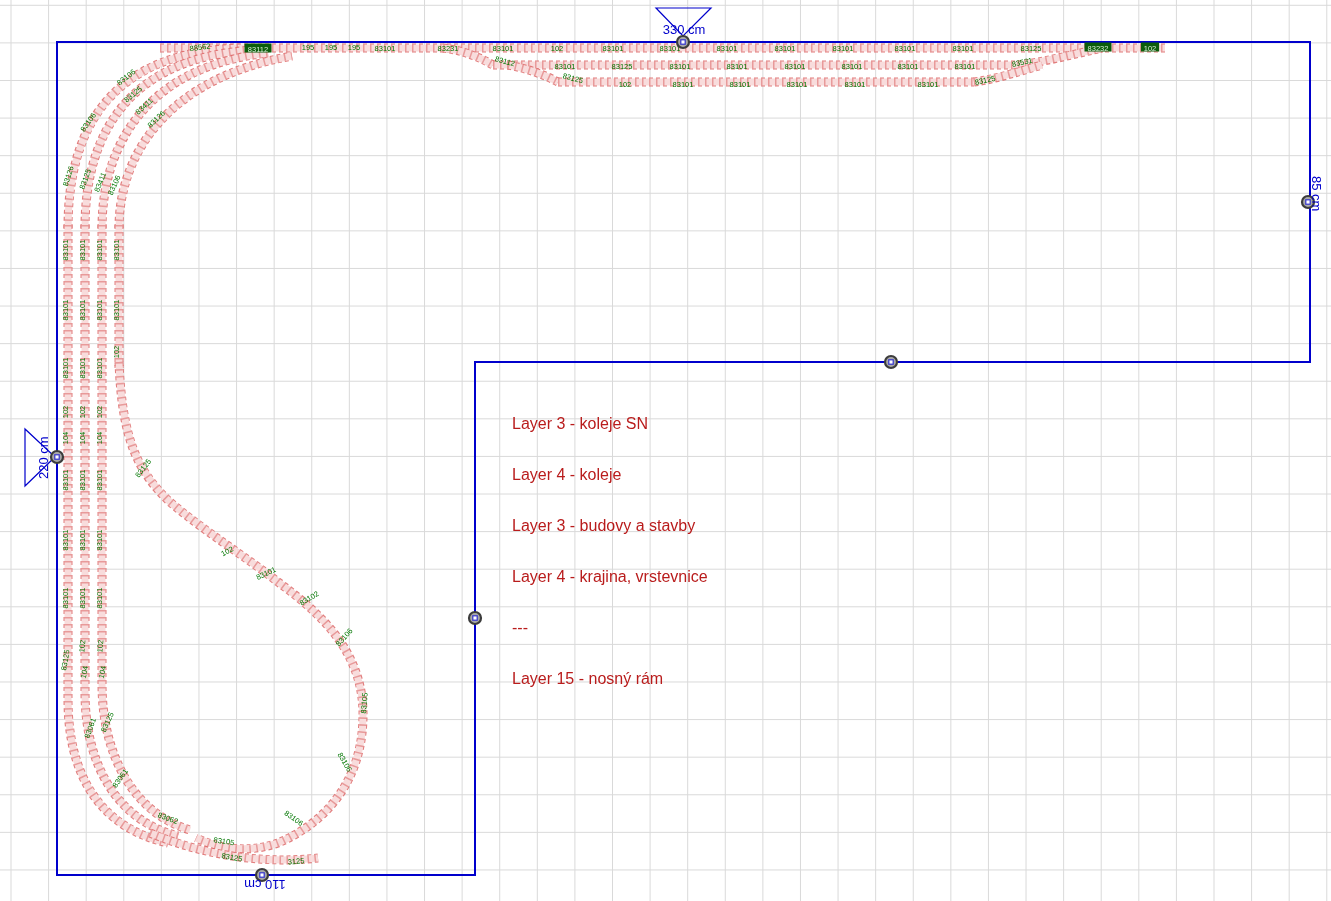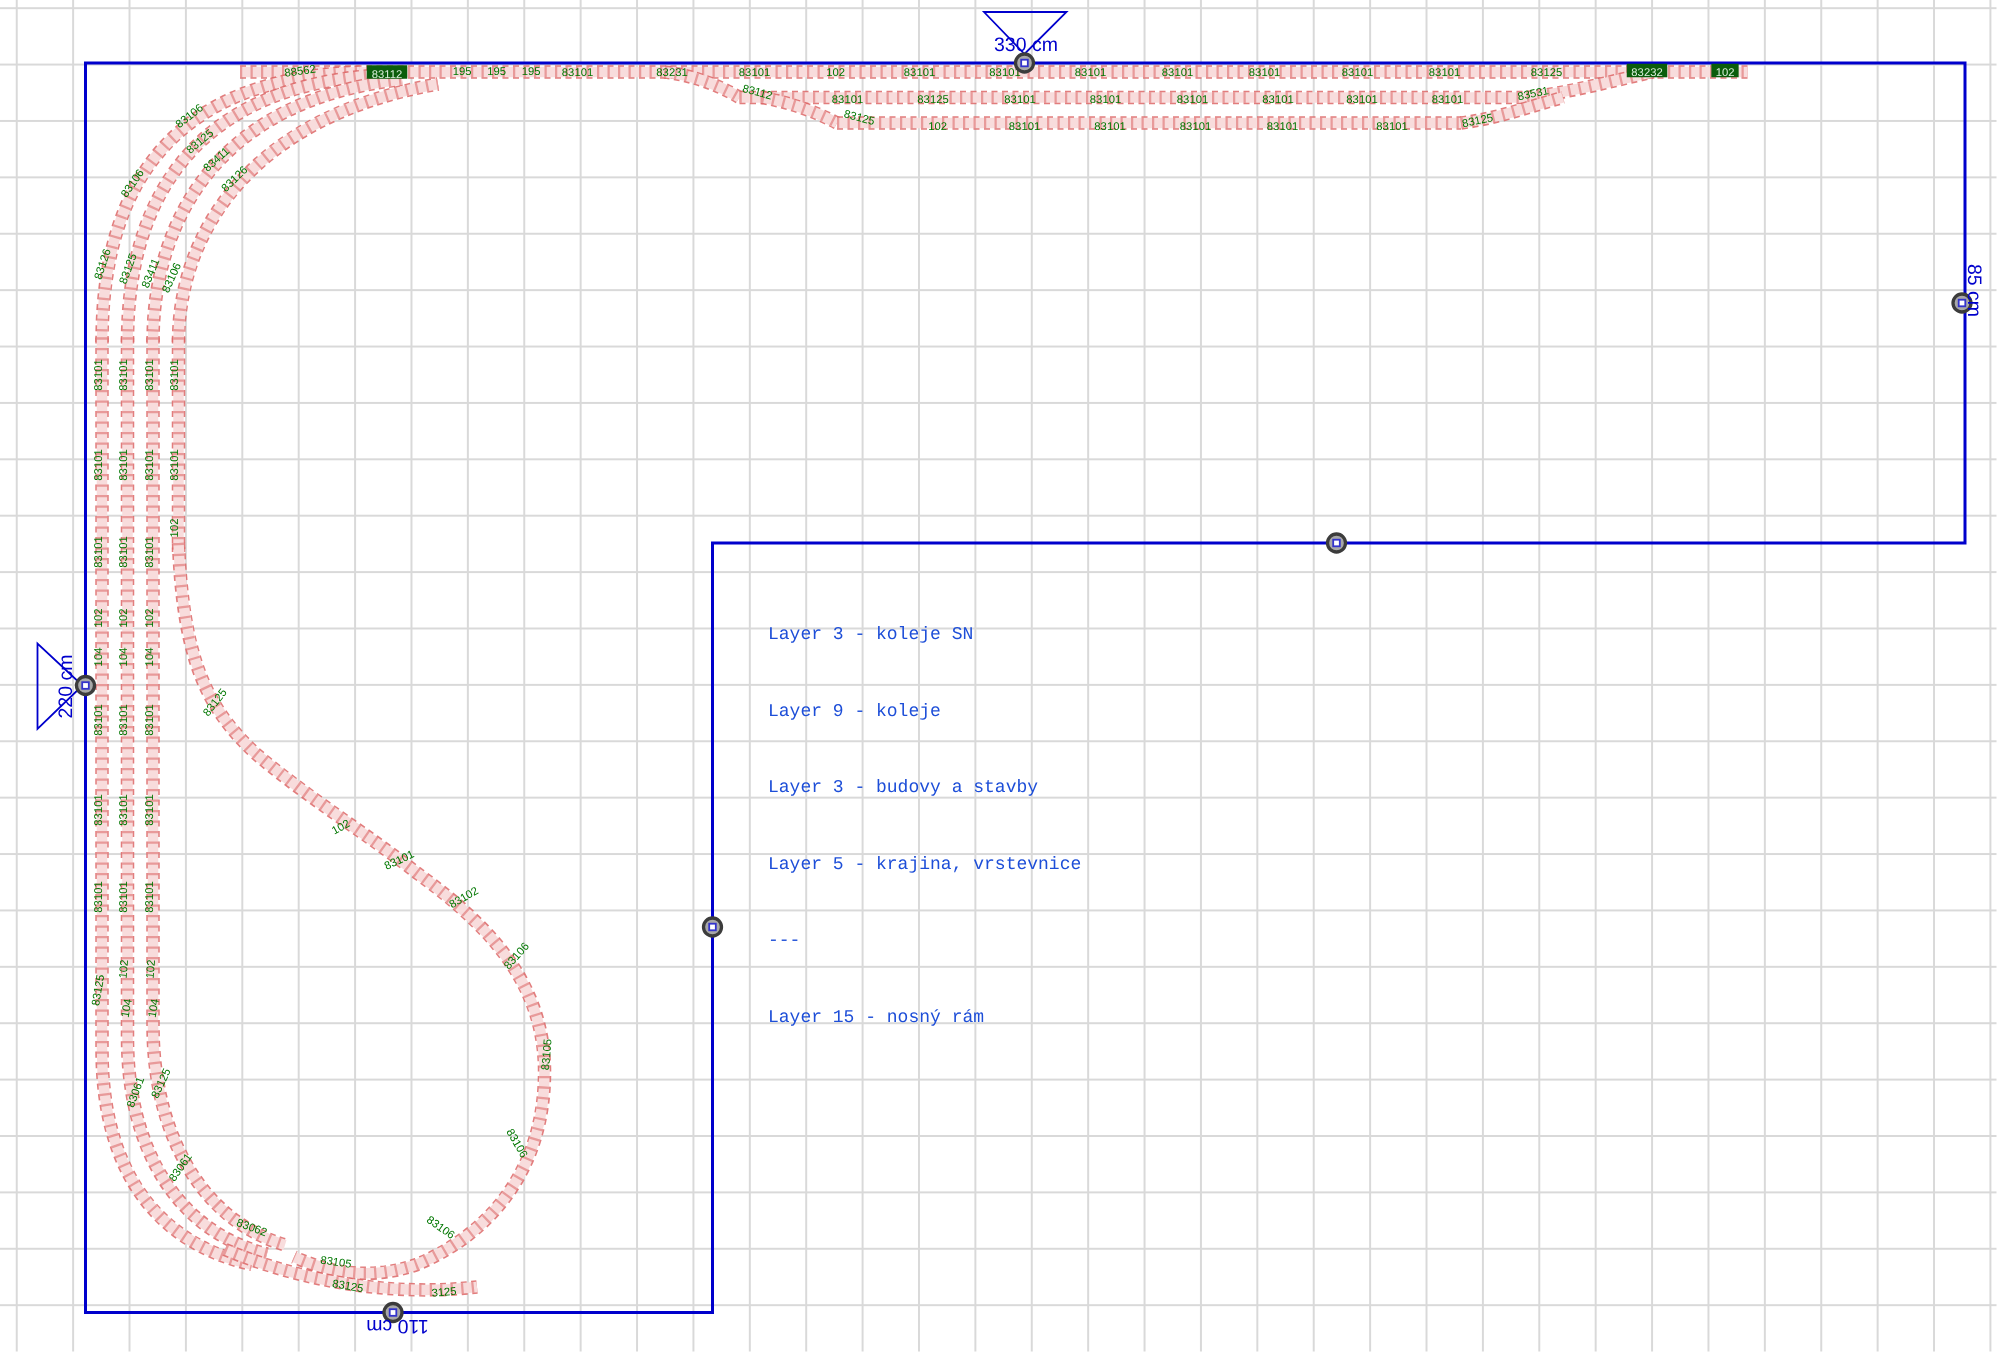--- a/index.html
+++ b/index.html
@@ -16,22 +16,22 @@
   #canvas{position:absolute;left:0;top:0;}
   .dim-label{
     position:absolute;color:#0000cc;font-size:13px;white-space:nowrap;
     font-family:"Liberation Sans",sans-serif;
   }
   .dim-top{left:655px;top:22px;width:58px;text-align:center;}
   .dim-left{left:36px;top:479px;transform:rotate(-90deg);transform-origin:top left;}
   .dim-right{left:1324px;top:176px;transform:rotate(90deg);transform-origin:top left;}
   .dim-bottom{left:236px;top:877px;width:58px;text-align:center;transform:rotate(180deg);}
   #legend{
-    position:absolute;left:512px;top:381px;color:#1d4ed8;
-    font-size:12px;line-height:17px;white-space:pre;font-family:Liberation Mono, monospace;
+    position:absolute;left:512px;top:381px;color:#b91c1c;
+    font-size:16px;line-height:17px;white-space:pre;
   }
   .legend-line{height:17px;}
 </style>
 </head>
 <body>
 
 <svg id="canvas" width="1331" height="901">
   <g id="g-tracks">
       <g>
         <path d="M 160 48 L 1165 48" fill="none" stroke="#dd6666" stroke-width="9" stroke-dasharray="4 3" opacity="0.85"></path>
@@ -438,18 +438,18 @@
     </g>
 </svg>
 
 <div class="dim-label dim-top">330 cm</div>
 <div class="dim-label dim-left">220 cm</div>
 <div class="dim-label dim-right">85 cm</div>
 <div class="dim-label dim-bottom">110 cm</div>
 
 <div id="legend">
   <div class="legend-line">Layer 3 - koleje SN</div>
-  <div class="legend-line">Layer 9 - koleje</div>
+  <div class="legend-line">Layer 4 - koleje</div>
   <div class="legend-line">Layer 3 - budovy a stavby</div>
-  <div class="legend-line">Layer 5 - krajina, vrstevnice</div>
+  <div class="legend-line">Layer 4 - krajina, vrstevnice</div>
   <div class="legend-line">---</div>
   <div class="legend-line">Layer 15 - nosný rám</div>
 </div>
 
 </body></html>

